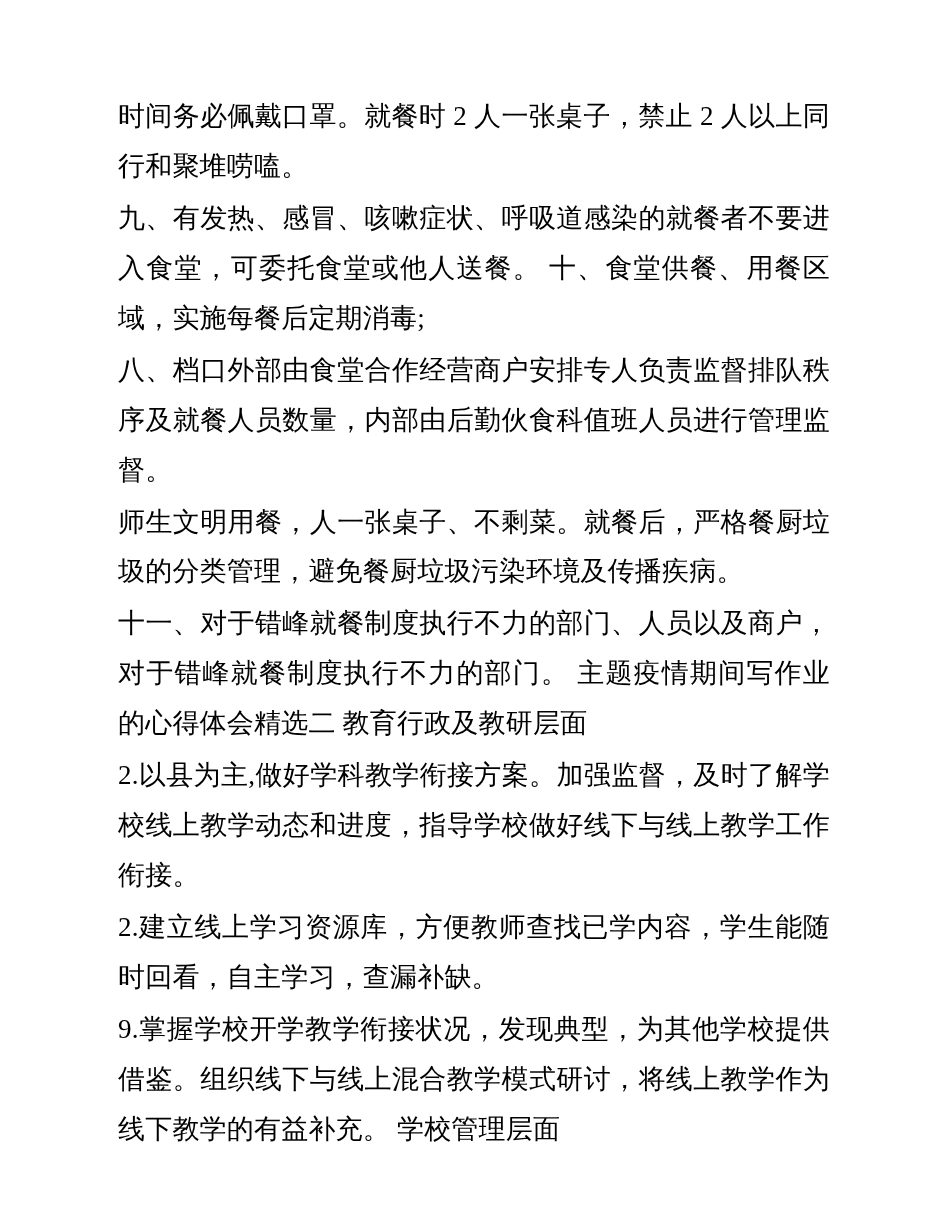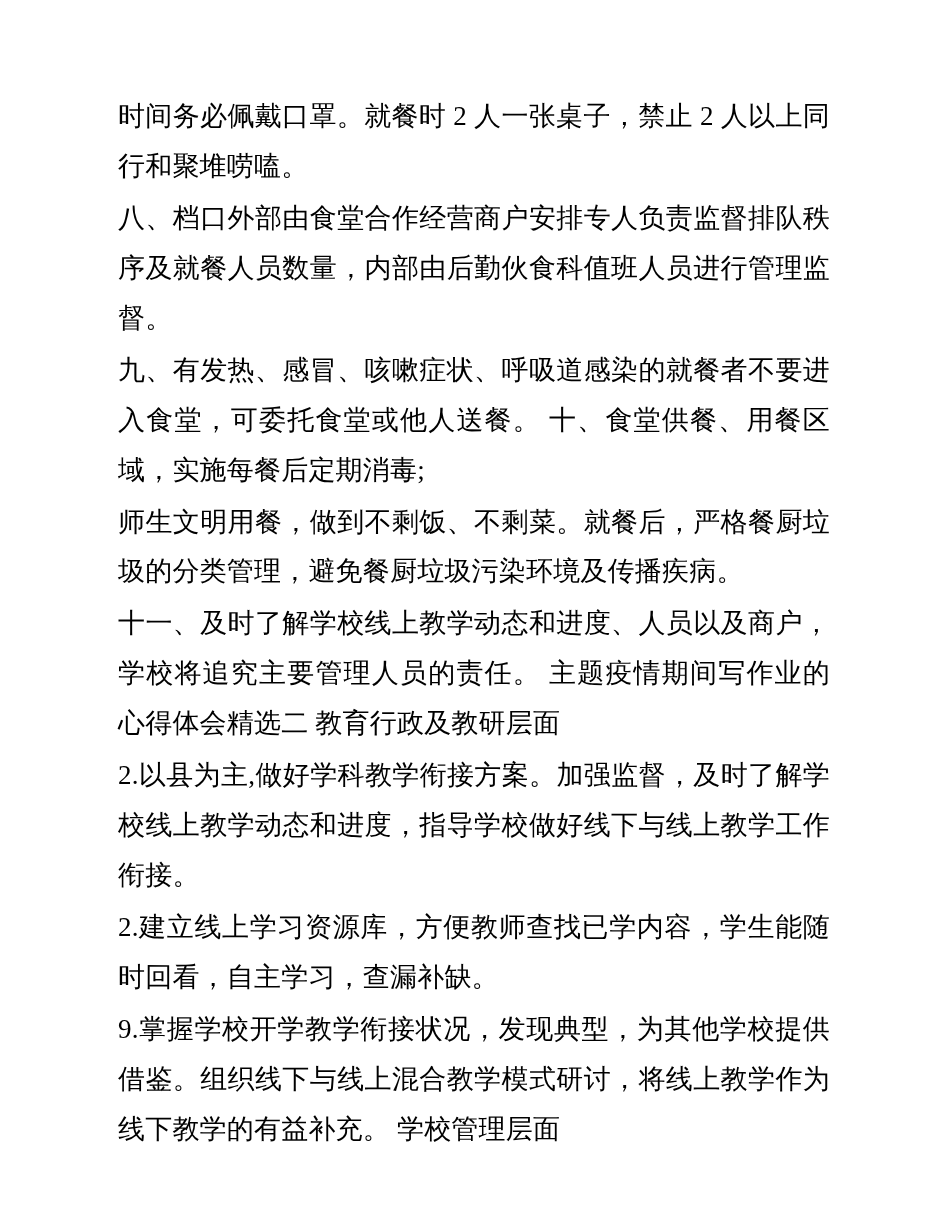--- a/index.html
+++ b/index.html
@@ -35,21 +35,21 @@
   p.para + p.para {
     margin-top: 1px;
   }
 </style>
 </head>
 <body>
 
 <div class="page">
   <div class="doc-body">
     <p class="para">时间务必佩戴口罩。就餐时 2 人一张桌子，禁止 2 人以上同行和聚堆唠嗑。</p>
+    <p class="para">九、有发热、感冒、咳嗽症状、呼吸道感染的就餐者不要进入食堂，可委托食堂或他人送餐。 十、食堂供餐、用餐区域，实施每餐后定期消毒;</p>
     <p class="para">八、档口外部由食堂合作经营商户安排专人负责监督排队秩序及就餐人员数量，内部由后勤伙食科值班人员进行管理监督。</p>
-    <p class="para">九、有发热、感冒、咳嗽症状、呼吸道感染的就餐者不要进入食堂，可委托食堂或他人送餐。 十、食堂供餐、用餐区域，实施每餐后定期消毒;</p>
-    <p class="para">师生文明用餐，做到不剩饭、不剩菜。就餐后，严格餐厨垃圾的分类管理，避免餐厨垃圾污染环境及传播疾病。</p>
-    <p class="para">十一、及时了解学校线上教学动态和进度、人员以及商户，学校将追究主要管理人员的责任。 主题疫情期间写作业的心得体会精选二 教育行政及教研层面</p>
+    <p class="para">师生文明用餐，人一张桌子、不剩菜。就餐后，严格餐厨垃圾的分类管理，避免餐厨垃圾污染环境及传播疾病。</p>
+    <p class="para">十一、对于错峰就餐制度执行不力的部门、人员以及商户，对于错峰就餐制度执行不力的部门。 主题疫情期间写作业的心得体会精选二 教育行政及教研层面</p>
     <p class="para">2.以县为主,做好学科教学衔接方案。加强监督，及时了解学校线上教学动态和进度，指导学校做好线下与线上教学工作衔接。</p>
     <p class="para">2.建立线上学习资源库，方便教师查找已学内容，学生能随时回看，自主学习，查漏补缺。</p>
     <p class="para">9.掌握学校开学教学衔接状况，发现典型，为其他学校提供借鉴。组织线下与线上混合教学模式研讨，将线上教学作为线下教学的有益补充。 学校管理层面</p>
   </div>
 </div>
 
 </body></html>

